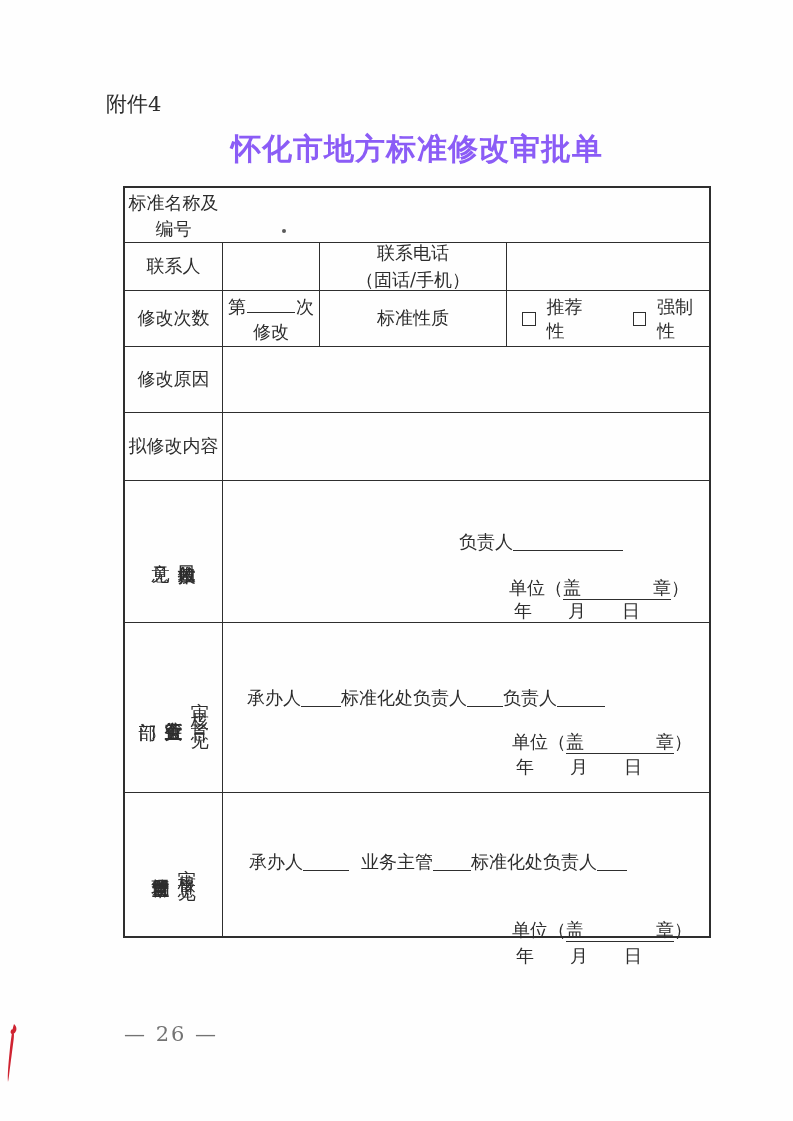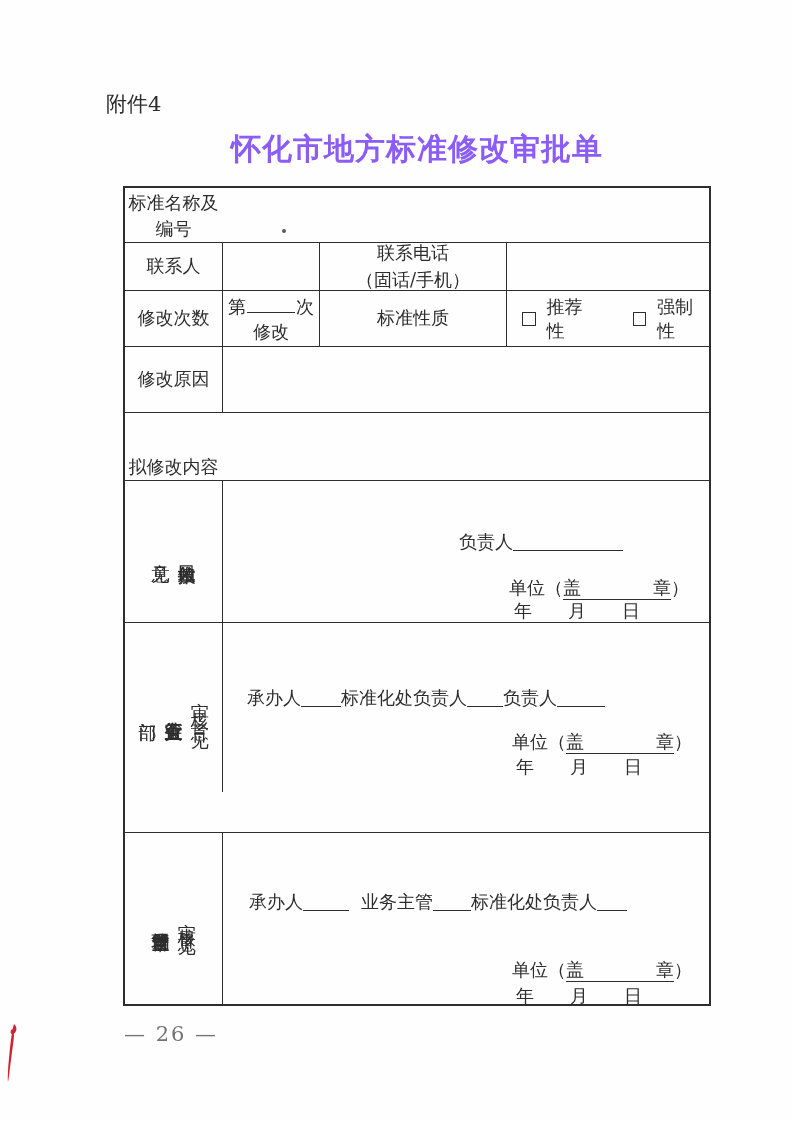--- a/index.html
+++ b/index.html
@@ -26,21 +26,21 @@
   }
   .tr { display:flex; border-top:1.5px solid #2e2e2e; }
   .tr:first-child { border-top:none; }
   .td { border-left:1.5px solid #2e2e2e; position:relative; }
   .td:first-child { border-left:none; }
   .c1 { width:97px; flex:none; }
   .c2 { width:97px; flex:none; }
   .c3 { width:187px; flex:none; }
   .c4, .cRest { flex:1; }
   .r1{height:54px;align-items:flex-end;} .r2{height:48px;} .r3{height:56px;} .r4{height:66px;}
-  .r5{height:68px;align-items:flex-end;} .r6{height:142px;} .r7{height:170px;} .r8{height:172px;margin-top:40px;}
+  .r5{height:68px;} .r6{height:142px;} .r7{height:170px;} .r8{height:144px;}
 
   .label {
     display:flex; flex-direction:column; align-items:center; justify-content:center;
     text-align:center; font-size:18px; line-height:1.45;
   }
 
   .ordinal { display:flex; flex-direction:column; justify-content:center; padding:2px 5px 0 5px; font-size:18px; }
   .ord-line1 { display:flex; align-items:baseline; }
   .ord-line1 .u-gap { flex:1; margin:0 1px; }
   .ord-line2 { text-align:center; margin-top:1px; }

